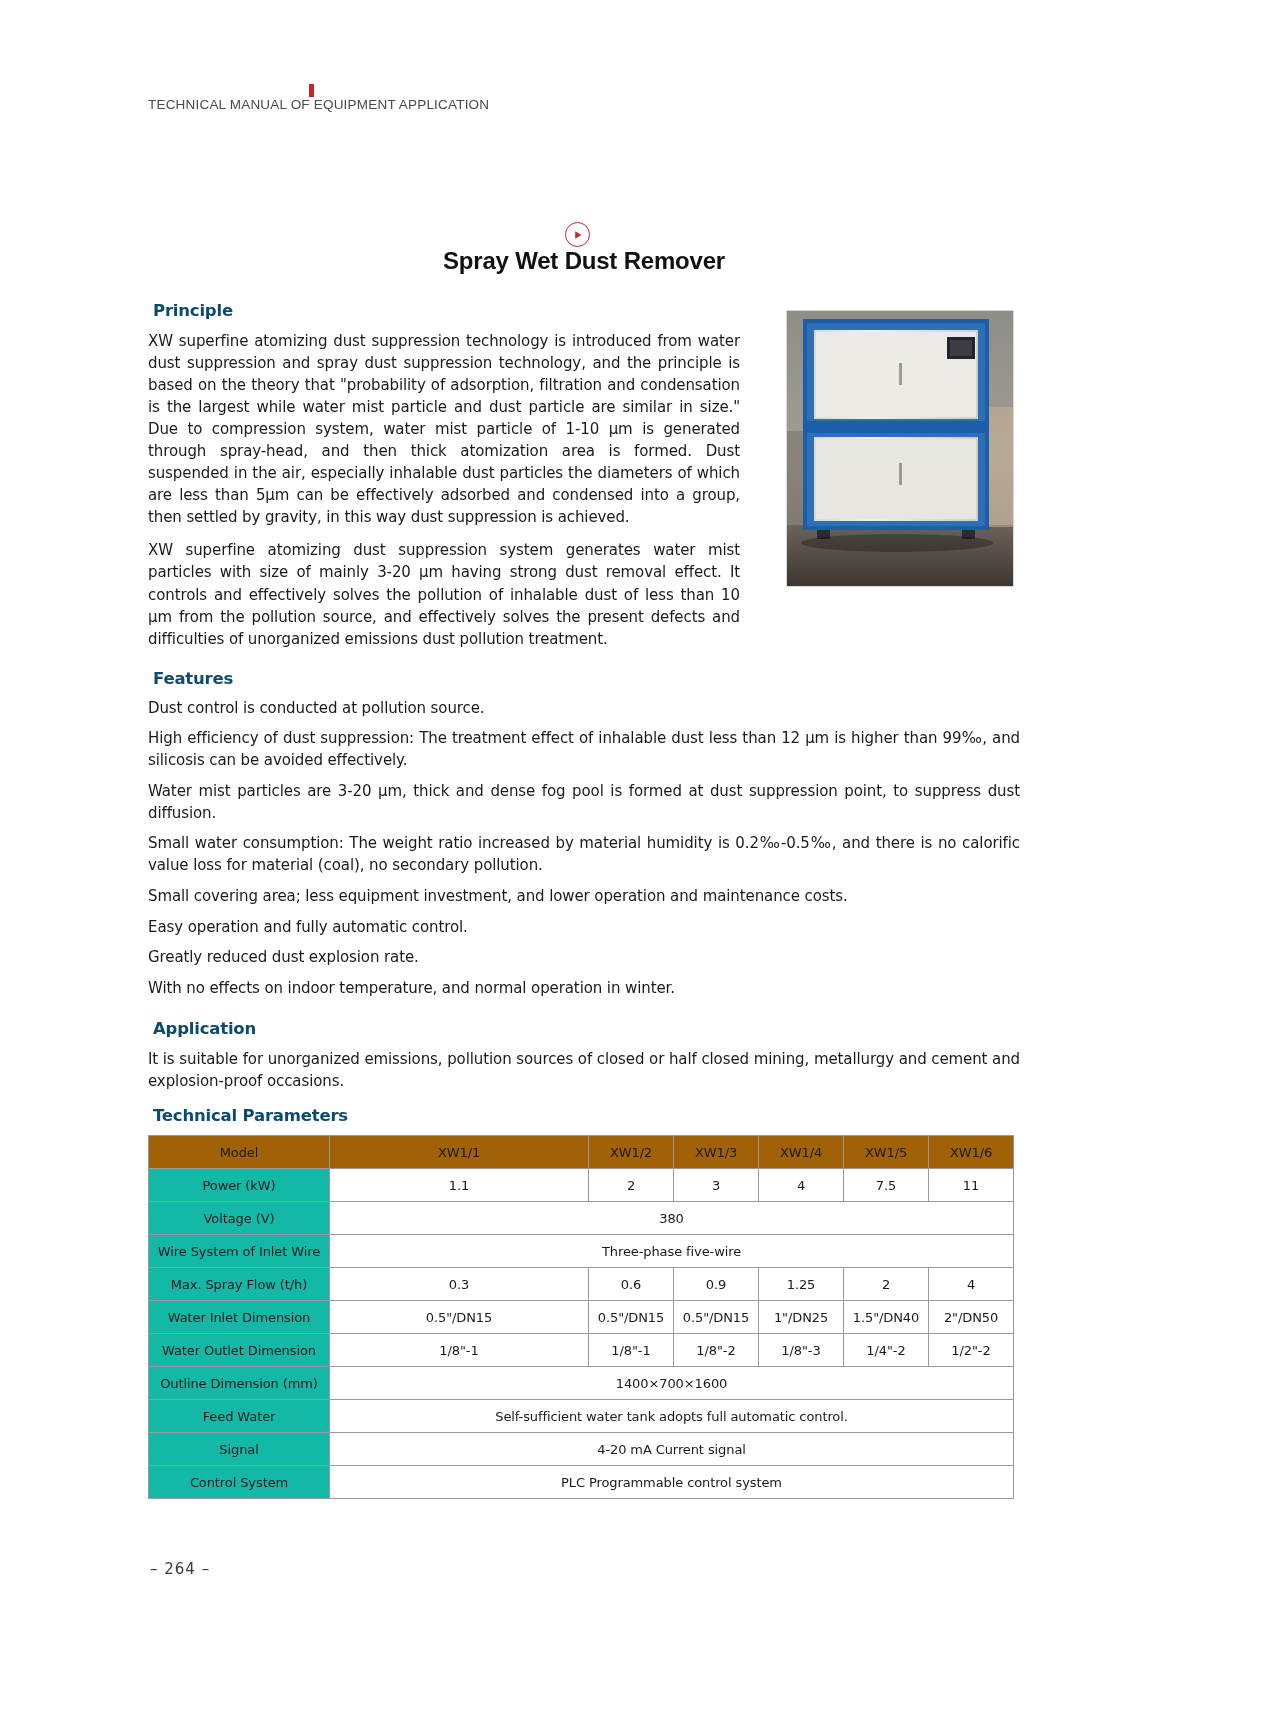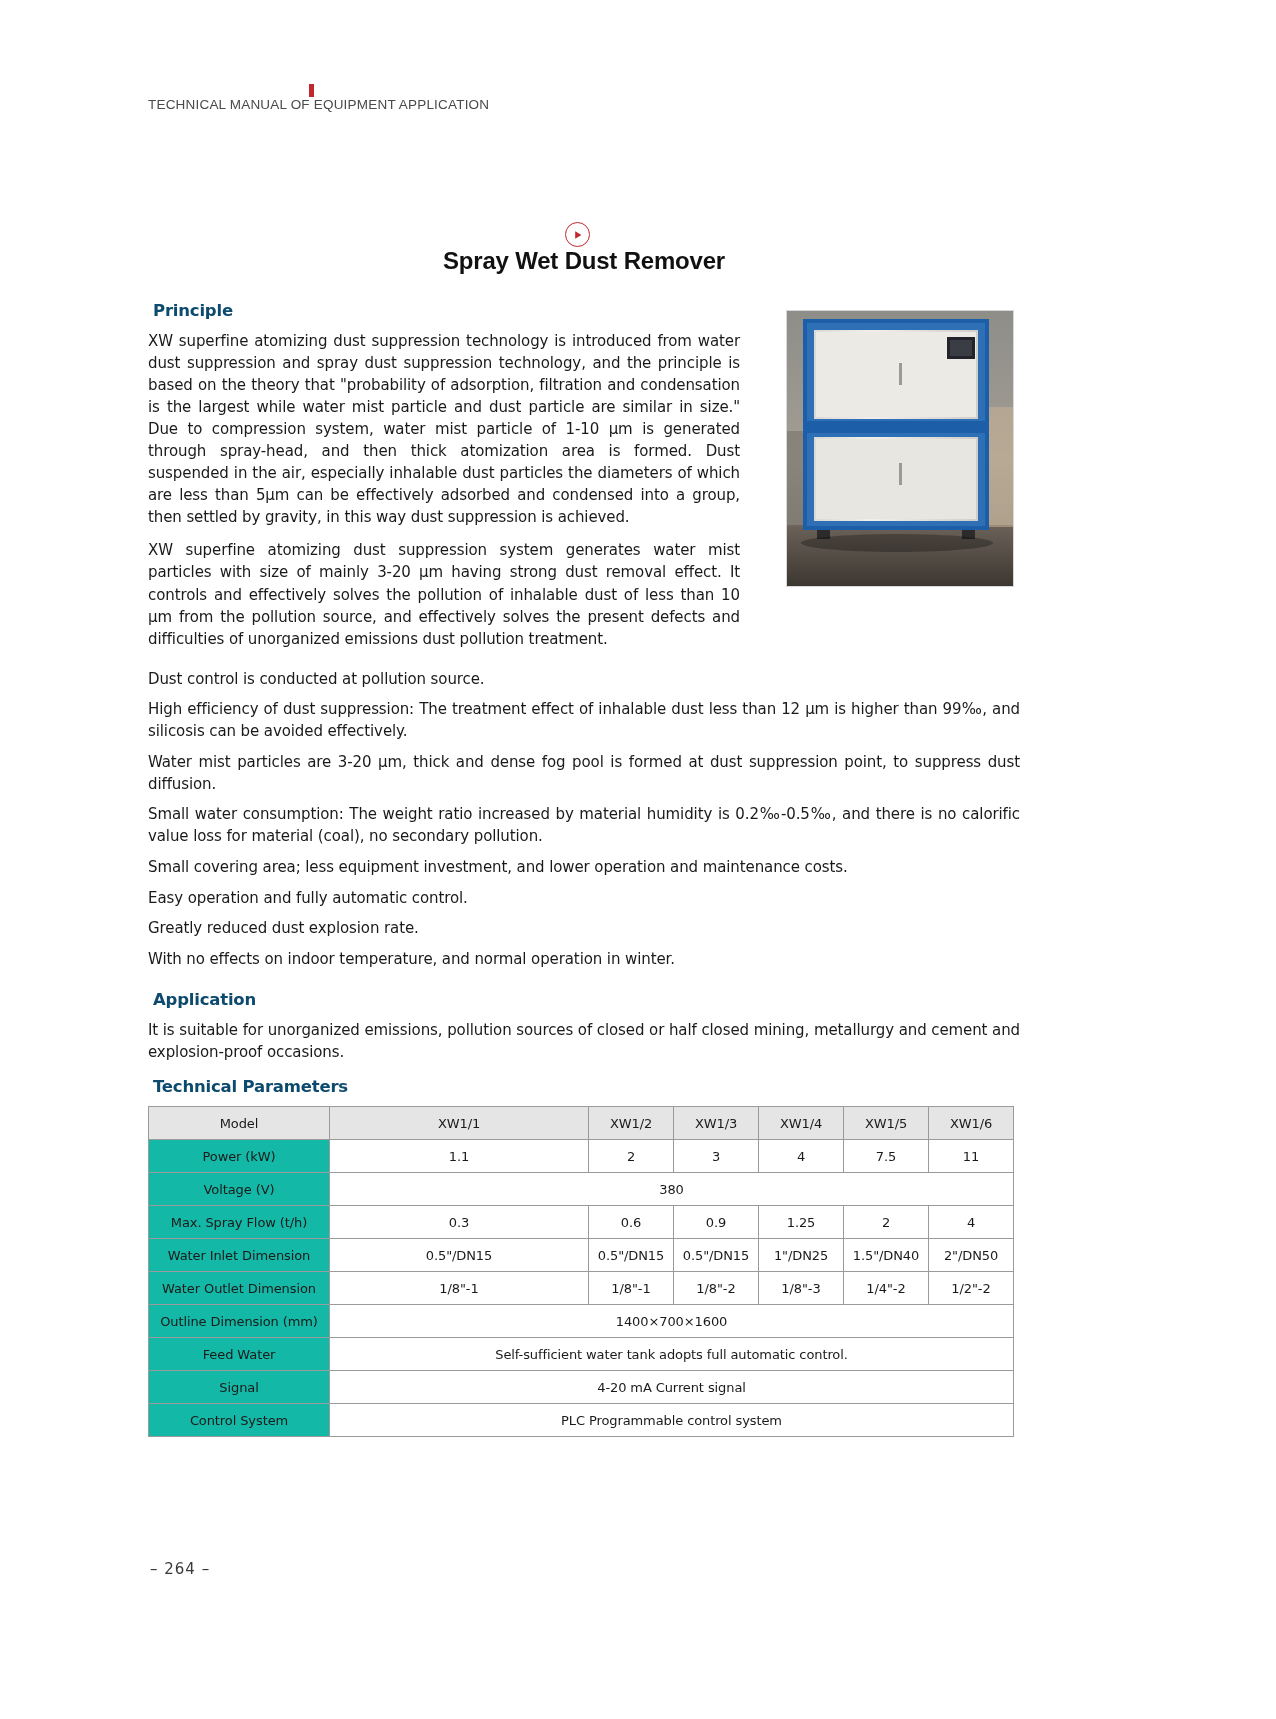--- a/index.html
+++ b/index.html
@@ -137,21 +137,21 @@
     border: 1px solid #9a9a9a;
     font-size: 13px;
     text-align: center;
     vertical-align: middle;
     height: 26px;
     padding: 3px 2px;
     color: #1a1a1a;
     letter-spacing: -0.1px;
   }
   table.params tr.head td {
-    background: #e5e5e5;
+    background: #a16207;
   }
   table.params td.label {
     background: #14b8a6;
     width: 176px;
   }
   table.params td.v1 { width: 254px; }
   table.params td.v2,
   table.params td.v3,
   table.params td.v4,
   table.params td.v5,
@@ -234,20 +234,21 @@
   </div>
 
   <h2 class="sec">Principle</h2>
   <div class="principle-block">
     <p class="body">XW superfine atomizing dust suppression technology is introduced from water dust suppression and spray dust suppression technology, and the principle is based on the theory that "probability of adsorption, filtration and condensation is the largest while water mist particle and dust particle are similar in size." Due to compression system, water mist particle of 1-10 μm is generated through spray-head, and then thick atomization area is formed. Dust suspended in the air, especially inhalable dust particles the diameters of which are less than 5μm can be effectively adsorbed and condensed into a group, then settled by gravity, in this way dust suppression is achieved.</p>
     <p class="body last">XW superfine atomizing dust suppression system generates water mist particles with size of mainly 3-20 μm having strong dust removal effect. It controls and effectively solves the pollution of inhalable dust of less than 10 μm from the pollution source, and effectively solves the present defects and difficulties of unorganized emissions dust pollution treatment.</p>
   </div>
 
   <div class="spacer-md"></div>
 
+  <h2 class="sec">Features</h2>
   <p class="feature">Dust control is conducted at pollution source.</p>
   <p class="feature">High efficiency of dust suppression: The treatment effect of inhalable dust less than 12 μm is higher than 99‰, and silicosis can be avoided effectively.</p>
   <p class="feature">Water mist particles are 3-20 μm, thick and dense fog pool is formed at dust suppression point, to suppress dust diffusion.</p>
   <p class="feature">Small water consumption: The weight ratio increased by material humidity is 0.2‰-0.5‰, and there is no calorific value loss for material (coal), no secondary pollution.</p>
   <p class="feature">Small covering area; less equipment investment, and lower operation and maintenance costs.</p>
   <p class="feature">Easy operation and fully automatic control.</p>
   <p class="feature">Greatly reduced dust explosion rate.</p>
   <p class="feature last">With no effects on indoor temperature, and normal operation in winter.</p>
 
   <div class="spacer-md"></div>
@@ -279,20 +280,24 @@
         <td class="v4">4</td>
         <td class="v5">7.5</td>
         <td class="v6">11</td>
       </tr>
 
       <tr>
         <td class="label">Voltage (V)</td>
         <td colspan="6">380</td>
       </tr>
 
+      <tr>
+        <td class="label">Wire System of Inlet Wire</td>
+        <td colspan="6">Three-phase five-wire</td>
+      </tr>
 
       <tr>
         <td class="label">Max. Spray Flow (t/h)</td>
         <td class="v1">0.3</td>
         <td class="v2">0.6</td>
         <td class="v3">0.9</td>
         <td class="v4">1.25</td>
         <td class="v5">2</td>
         <td class="v6">4</td>
       </tr>

